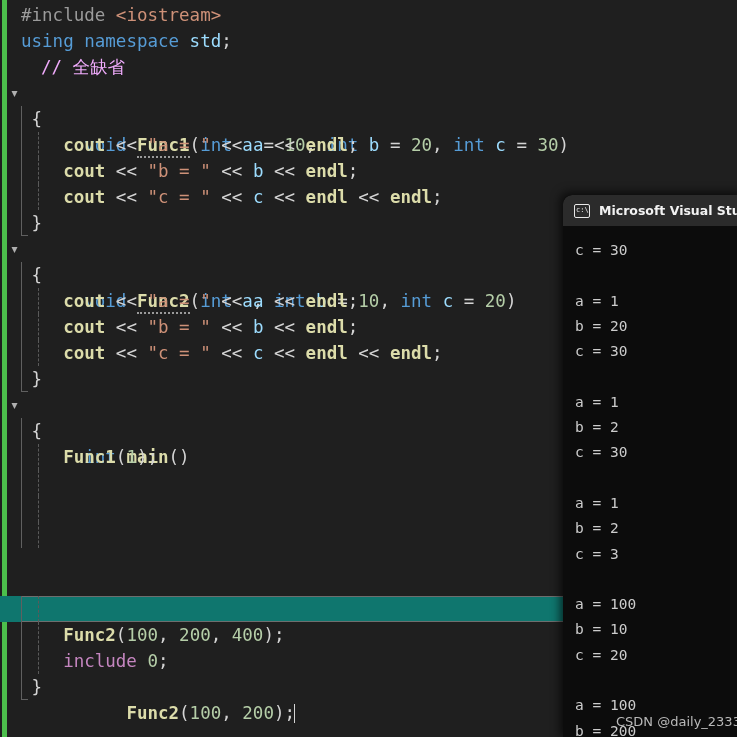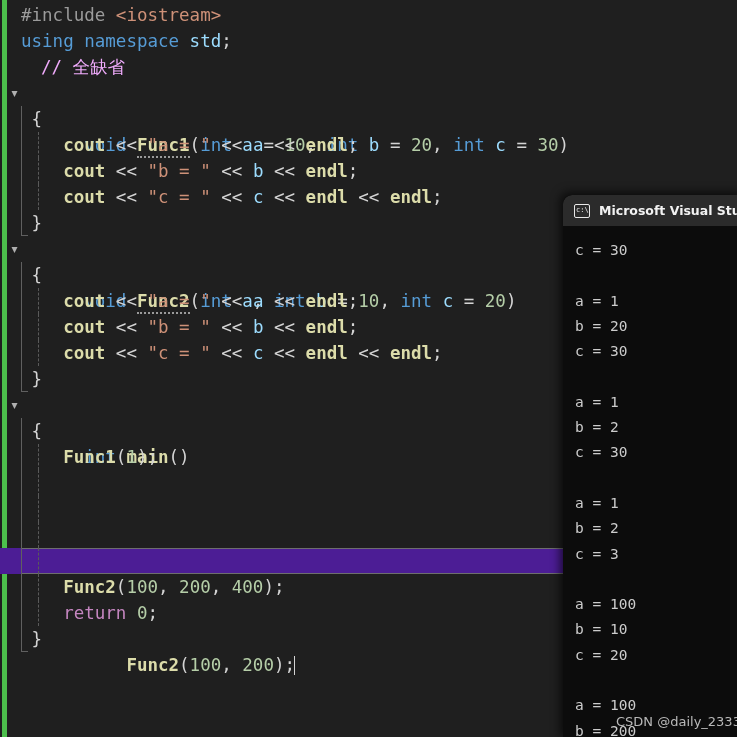--- a/index.html
+++ b/index.html
@@ -78,21 +78,22 @@
   
   .indent {
     position: absolute;
     left: 38px; top: 0;
     width: 0; height: 26px;
     border-left: 1px dashed #5a5a5a;
   }
 
   
   .line.current {
-    background: #4c1d95;
+    background: #0f766e;
+    margin-top: 48px;
   }
   .line.current .cl-box {
     position: absolute;
     left: 21px; top: 0;
     right: -600px;
     height: 26px;
     border: 1px solid #6e6e6e;
     pointer-events: none;
   }
   .caret {
@@ -249,21 +250,21 @@
 
     <div class="line current">
       <span class="cl-box"></span>
       <span class="scope"></span>
       <span class="indent"></span>
       <span class="txt">    <span class="fn">Func2</span><span class="pn">(</span><span class="num">100</span><span class="pn">,</span> <span class="num">200</span><span class="pn">);</span></span><span class="caret"></span>
     </div>
 
     <div class="line"><span class="scope"></span><span class="indent"></span><span class="txt">    <span class="fn">Func2</span><span class="pn">(</span><span class="num">100</span><span class="pn">,</span> <span class="num">200</span><span class="pn">,</span> <span class="num">400</span><span class="pn">);</span></span></div>
 
-    <div class="line"><span class="scope"></span><span class="indent"></span><span class="txt">    <span class="ctl">return</span> <span class="num">0</span><span class="pn">;</span></span></div>
+    <div class="line"><span class="scope"></span><span class="indent"></span><span class="txt">    <span class="ctl">include</span> <span class="num">0</span><span class="pn">;</span></span></div>
 
     <div class="line"><span class="scope end"></span><span class="txt"> <span class="pn">}</span></span></div>
 
   </div>
 </div>
 
 <div id="console-window">
   <div id="console-titlebar">
     <span id="console-icon"></span>
     <span id="console-title">Microsoft Visual Studio</span>

